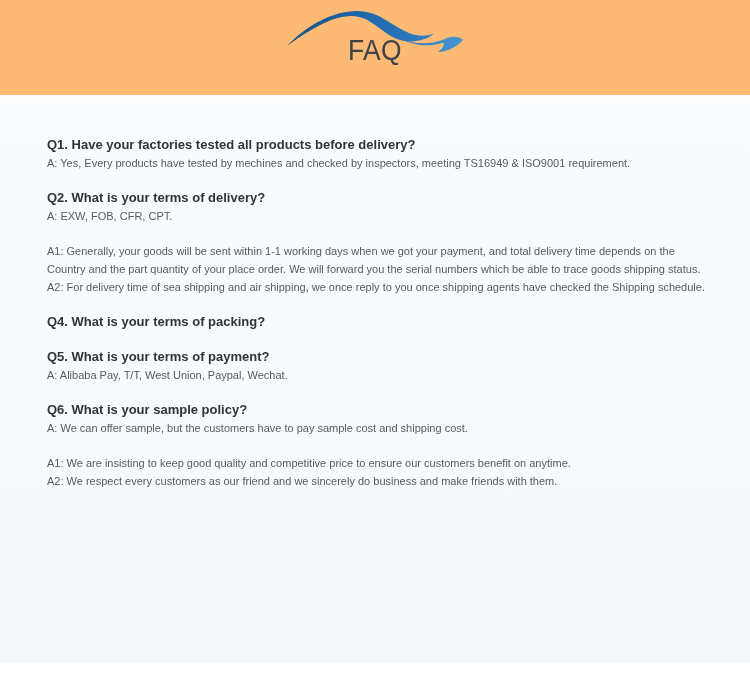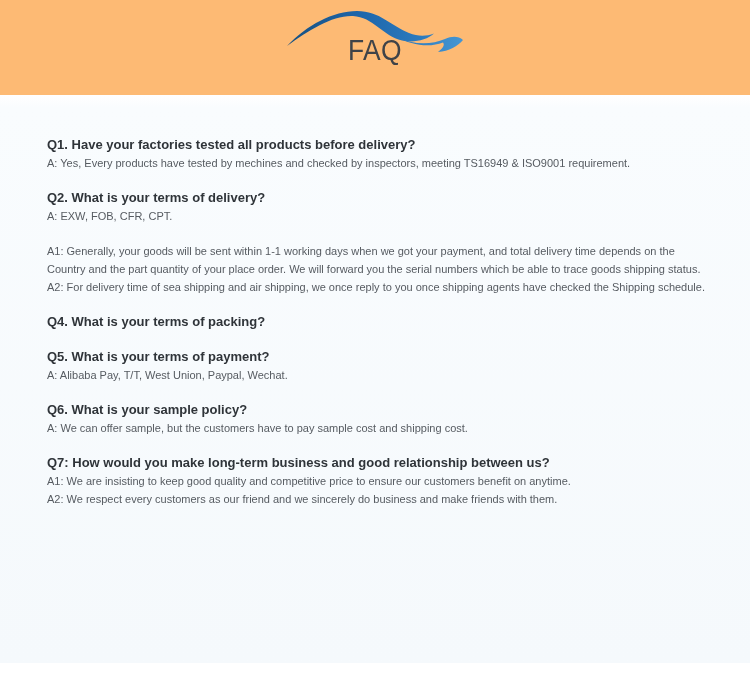--- a/index.html
+++ b/index.html
@@ -103,20 +103,19 @@
     <p class="faq-question">Q5. What is your terms of payment?</p>
     <p class="faq-answer">A: Alibaba Pay, T/T, West Union, Paypal, Wechat.</p>
   </div>
 
   <div class="faq-item">
     <p class="faq-question">Q6. What is your sample policy?</p>
     <p class="faq-answer">A: We can offer sample, but the customers have to pay sample cost and shipping cost.</p>
   </div>
 
   <div class="faq-item">
-    <p class="faq-question">Q7: How would you make long-term business and good relationship between us?</p>
     <p class="faq-answer">A1: We are insisting to keep good quality and competitive price to ensure our customers benefit on anytime.</p>
     <p class="faq-answer">A2: We respect every customers as our friend and we sincerely do business and make friends with them.</p>
   </div>
 
 </div>
 
 <div class="footer"></div>
 
 </body></html>

